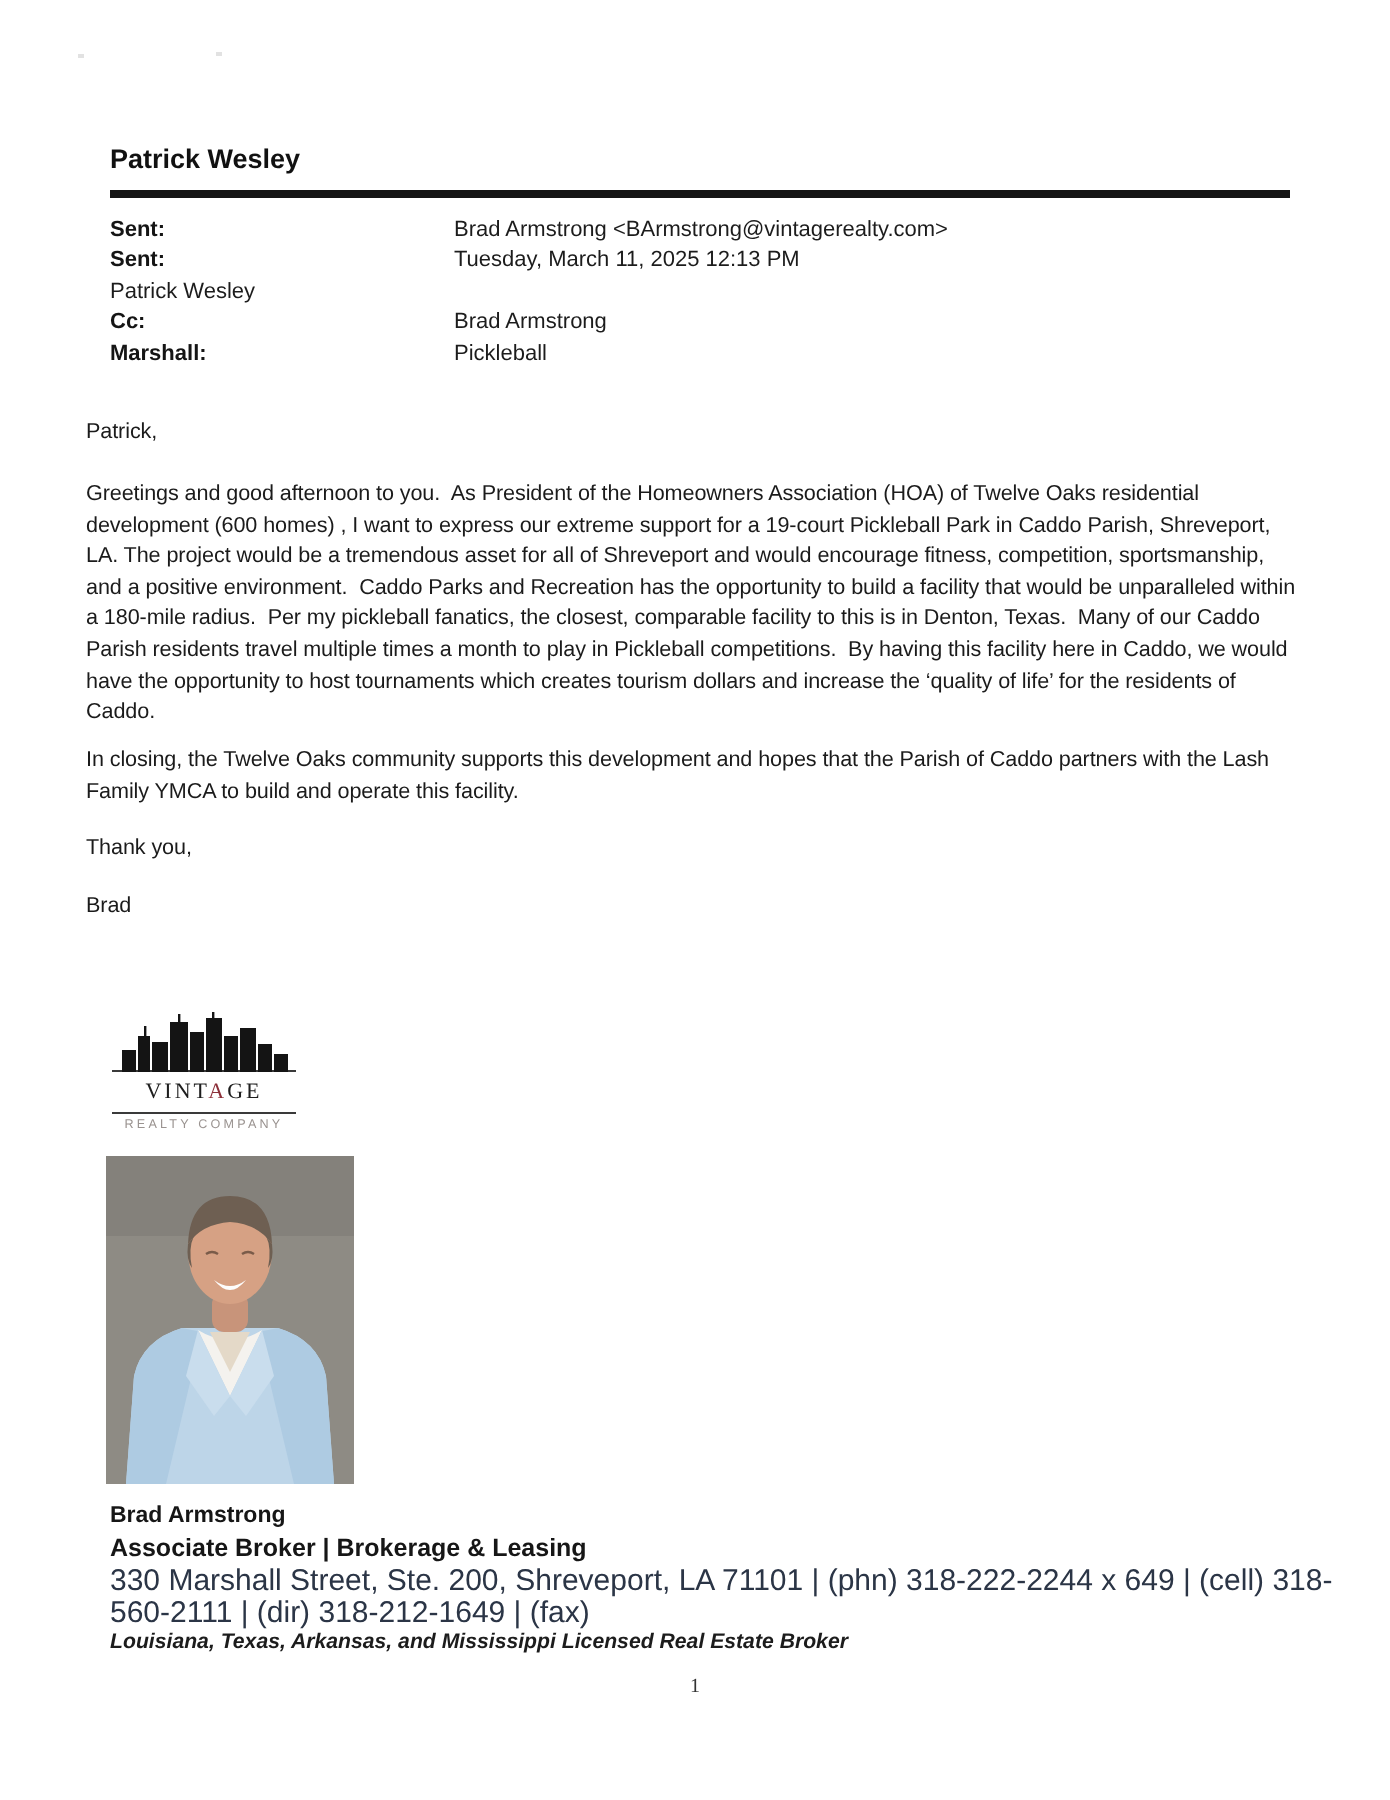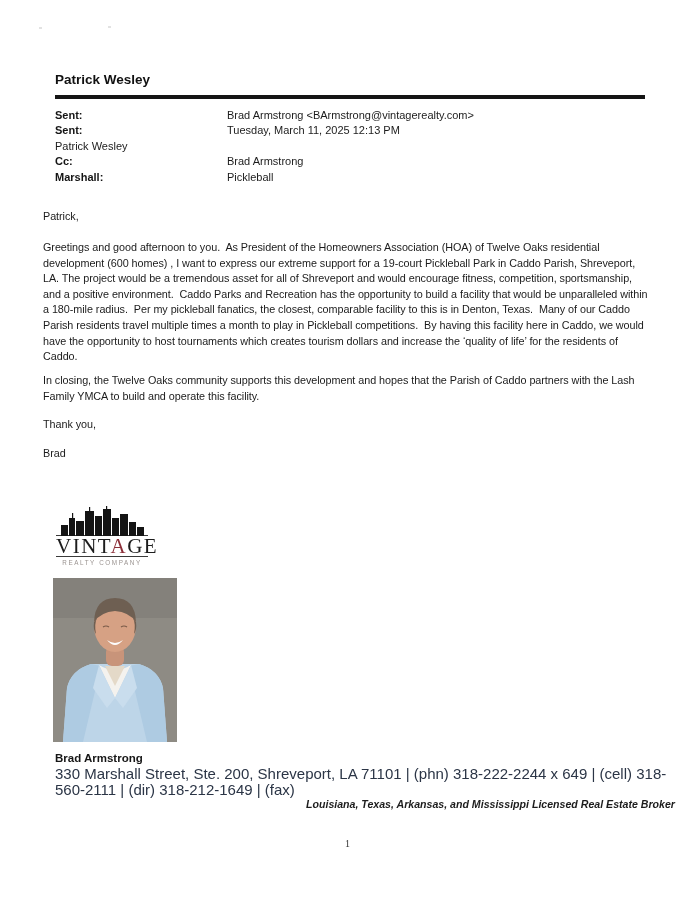--- a/index.html
+++ b/index.html
@@ -41,41 +41,41 @@
   .signoff { top:446px; }
 
   .logo-block {
     left:56px; top:506px; width:92px;
     text-align:center;
   }
   .logo-skyline { display:block; margin:0 auto -1px auto; }
   .logo-rule { height:1px; background:#3a3a3a; width:92px; }
   .logo-wordmark {
     font-family:"Liberation Serif", serif;
-    font-size:21px; letter-spacing:1.5px;
+    font-size:11px; letter-spacing:1.5px;
     color:#1d1d1d; line-height:20px;
     white-space:nowrap;
   }
   .logo-accent { color:#8c2f39; }
   .logo-subtitle {
     font-size:6.3px; letter-spacing:1.6px;
     color:#9a9390; margin-top:2px;
     white-space:nowrap;
   }
 
   .portrait { left:53px; top:578px; width:124px; height:164px; }
 
   .sig-block { left:55px; top:751px; width:620px; }
   .sig-name  { font-size:11.5px; font-weight:bold; color:#161616; line-height:15px; }
   .sig-title { font-size:12.5px; font-weight:bold; color:#161616; line-height:17px; }
   .sig-line  { font-size:15px; color:#2b3546; line-height:15.6px; white-space:pre-wrap; }
   .sig-link  { color:#1f3a68; text-decoration:underline; cursor:pointer; }
   .sig-license {
     font-size:10.6px; font-weight:bold; font-style:italic;
-    color:#1c1c1c; line-height:15.6px;text-align:right;
+    color:#1c1c1c; line-height:15.6px;
   }
 
   .page-number {
     left:0; top:838px; width:695px;
     text-align:center;
     font-family:"Liberation Serif", serif;
     font-size:10px; color:#333;
   }
   .speck { width:3px; height:2px; background:#e2e2e2; }
 </style>
@@ -163,19 +163,20 @@
     <path d="M41,44 Q40,52 43,56 Q41,46 44,40 Z" fill="#6e5f52"></path>
     <path d="M83,44 Q84,52 81,56 Q83,46 80,40 Z" fill="#6e5f52"></path>
 
     <path d="M54,62 Q62,68 70,62 Q62,72 54,62 Z" fill="#fdfdfd"></path>
     <path d="M50,49 Q53,47 56,49" stroke="#7a5b49" stroke-width="1.2" fill="none"></path>
     <path d="M68,49 Q71,47 74,49" stroke="#7a5b49" stroke-width="1.2" fill="none"></path>
   </svg>
 
   <div class="abs sig-block">
     <div class="sig-name">Brad Armstrong</div>
+    <div class="sig-title">Associate Broker | Brokerage &amp; Leasing</div>
     <div class="sig-line">330 Marshall Street, Ste. 200, Shreveport, LA 71101 | (phn) 318-222-2244 x 649 | (cell) 318-560-2111 | (dir) 318-212-1649 | (fax)</div>
     <div class="sig-license">Louisiana, Texas, Arkansas, and Mississippi Licensed Real Estate Broker</div>
   </div>
 
   <div class="abs page-number">1</div>
 
 </div>
 
 </body></html>

